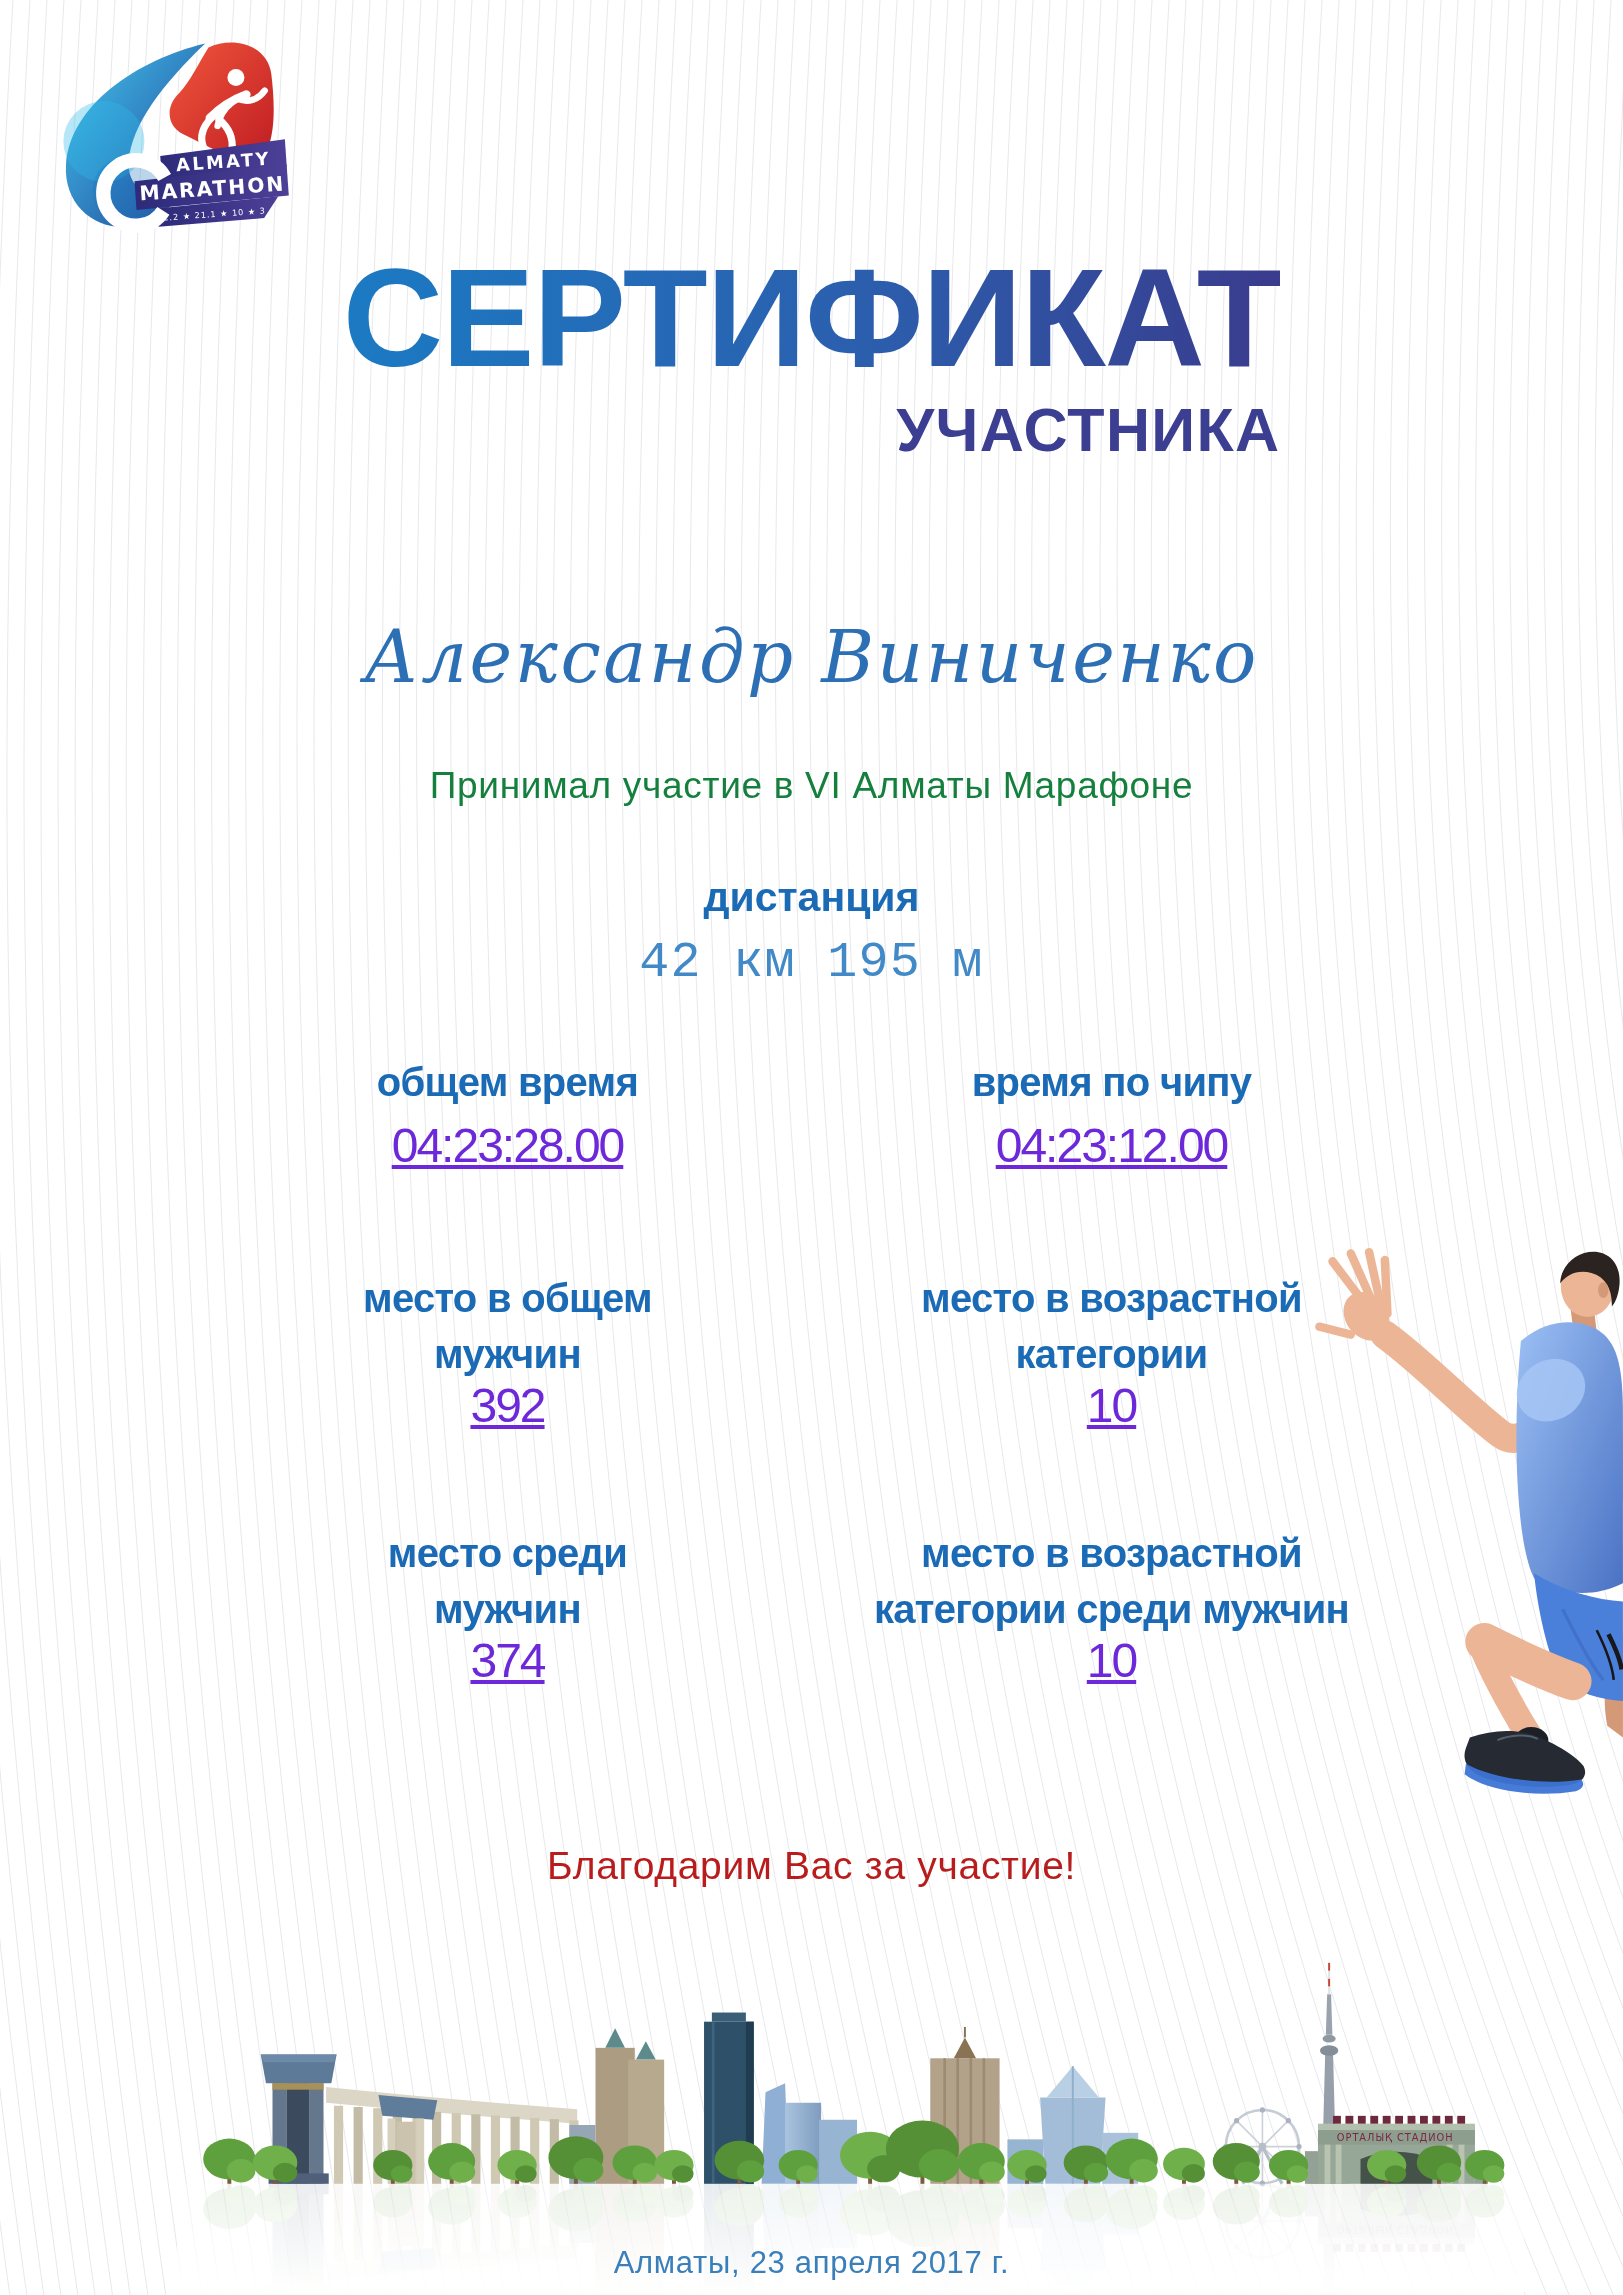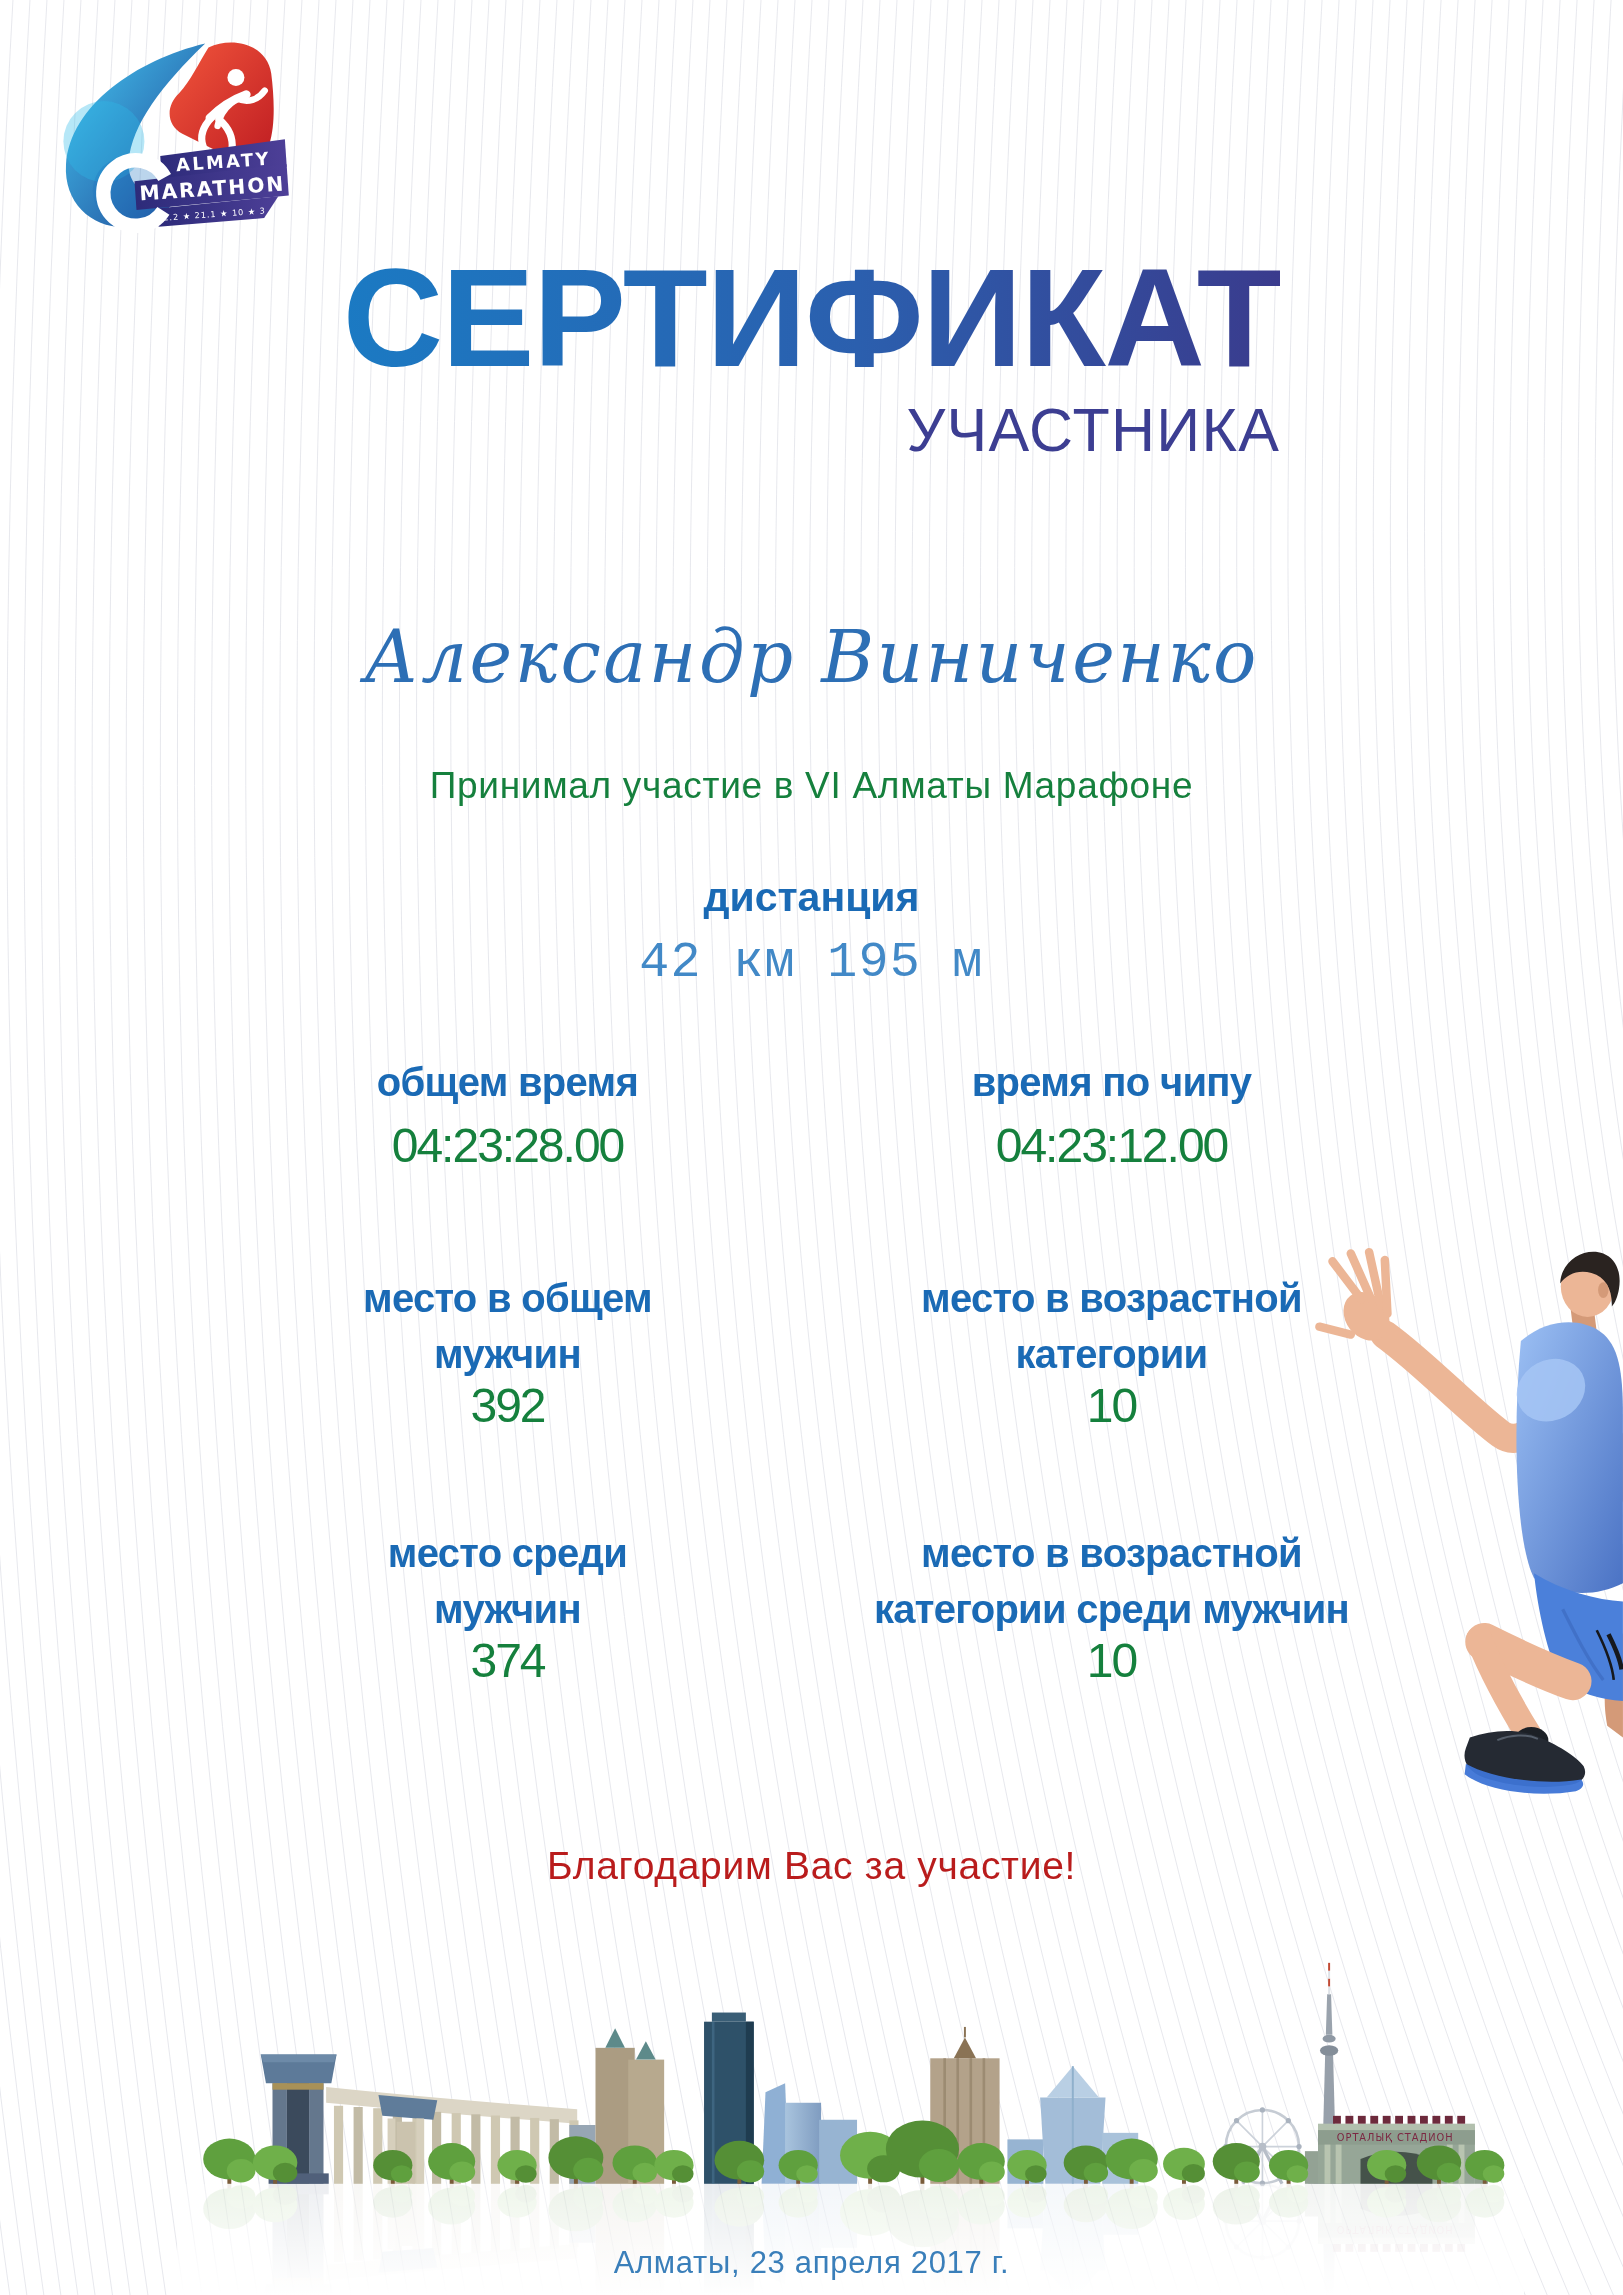--- a/index.html
+++ b/index.html
@@ -9,38 +9,38 @@
   .logo{position:absolute;left:58px;top:37px;width:233px;height:200px;}
   .logo svg{width:100%;height:100%;}
   svg text{font-family:"DejaVu Sans","Liberation Sans",sans-serif;}
 
   .title-block{position:absolute;left:0;top:247px;width:100%;text-align:center;}
   .title-wrap{display:inline-block;text-align:right;}
   .title{font-size:139px;line-height:141px;font-weight:bold;letter-spacing:-1.3px;
          background:linear-gradient(90deg,#1b7ac3 0%,#2b5fae 55%,#3a3b8d 100%);
          -webkit-background-clip:text;background-clip:text;color:transparent;
          text-align:center;}
-  .subtitle{font-size:61px;line-height:63px;font-weight:normal;letter-spacing:1.3px;
+  .subtitle{font-size:61px;line-height:63px;font-weight:bold;letter-spacing:1.3px;
             color:#3c3e92;margin-top:10.5px;}
 
   .name{position:absolute;left:0;top:608px;width:100%;text-align:center;
         font-family:"DejaVu Serif","Liberation Serif",serif;font-style:italic;
         font-size:72px;line-height:98px;color:#2d6fb5;letter-spacing:2.6px;}
   .participation{position:absolute;left:0;top:766px;width:100%;text-align:center;
         font-size:37px;line-height:39px;color:#15803d;letter-spacing:0.7px;}
 
   .dist-label{position:absolute;left:0;top:876px;width:100%;text-align:center;
         font-size:41px;line-height:43px;font-weight:bold;color:#1a6ab5;}
   .dist-value{position:absolute;left:0;top:935px;width:100%;text-align:center;
         font-size:50px;line-height:55px;color:#4289c7;letter-spacing:1.3px;font-family:Liberation Mono, monospace;}
 
   .stat{position:absolute;width:589px;text-align:center;}
   .stat .label{display:block;margin:0 auto;font-size:40px;line-height:56px;
         font-weight:bold;color:#1a6ab5;letter-spacing:-0.7px;}
-  .stat .value{font-size:48px;line-height:55px;color:#15803d;letter-spacing:-2px;}
+  .stat .value{font-size:48px;line-height:55px;color:#6d28d9;letter-spacing:-2px;text-decoration:underline;}
   #stat0{left:213px;top:1054px;} #stat0 .value{margin-top:7.8px;}
   #stat1{left:817px;top:1054px;} #stat1 .value{margin-top:7.8px;}
   #stat2{left:213px;top:1270px;} #stat2 .value{margin-top:-3.9px;}
   #stat3{left:817px;top:1270px;} #stat3 .value{margin-top:-3.9px;}
   #stat4{left:213px;top:1525px;} #stat4 .value{margin-top:-3.9px;}
   #stat5{left:817px;top:1525px;} #stat5 .value{margin-top:-3.9px;}
   #stat2 .label{max-width:366px;} #stat3 .label{max-width:497px;}
   #stat4 .label{max-width:307px;} #stat5 .label{max-width:523px;}
 
   .thanks{position:absolute;left:0;top:1844px;width:100%;text-align:center;

